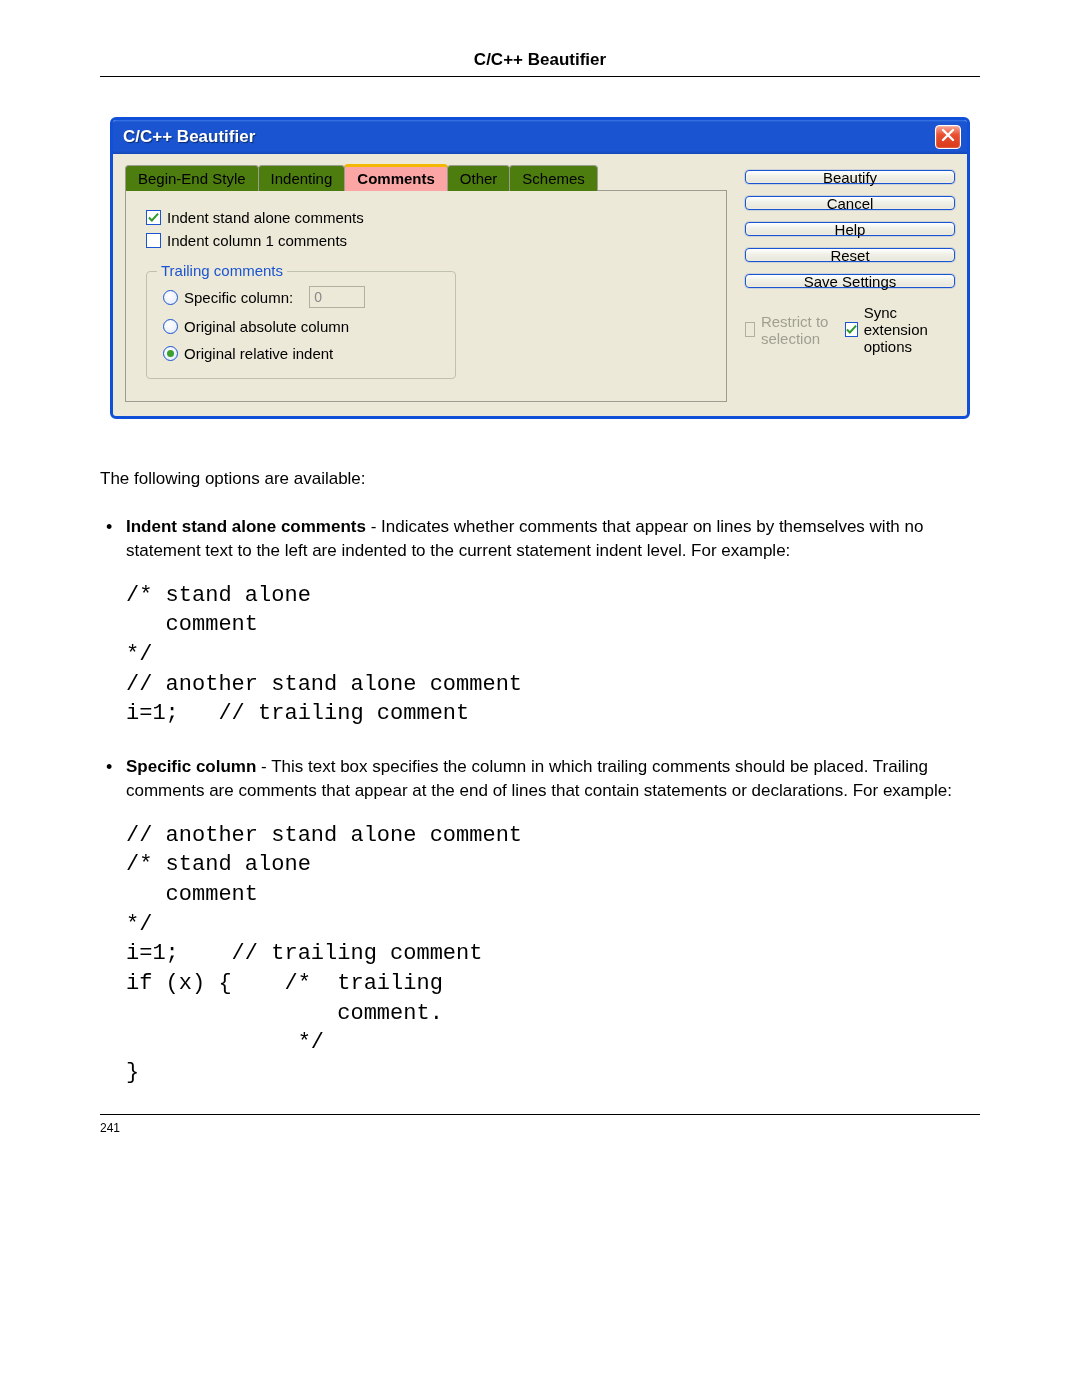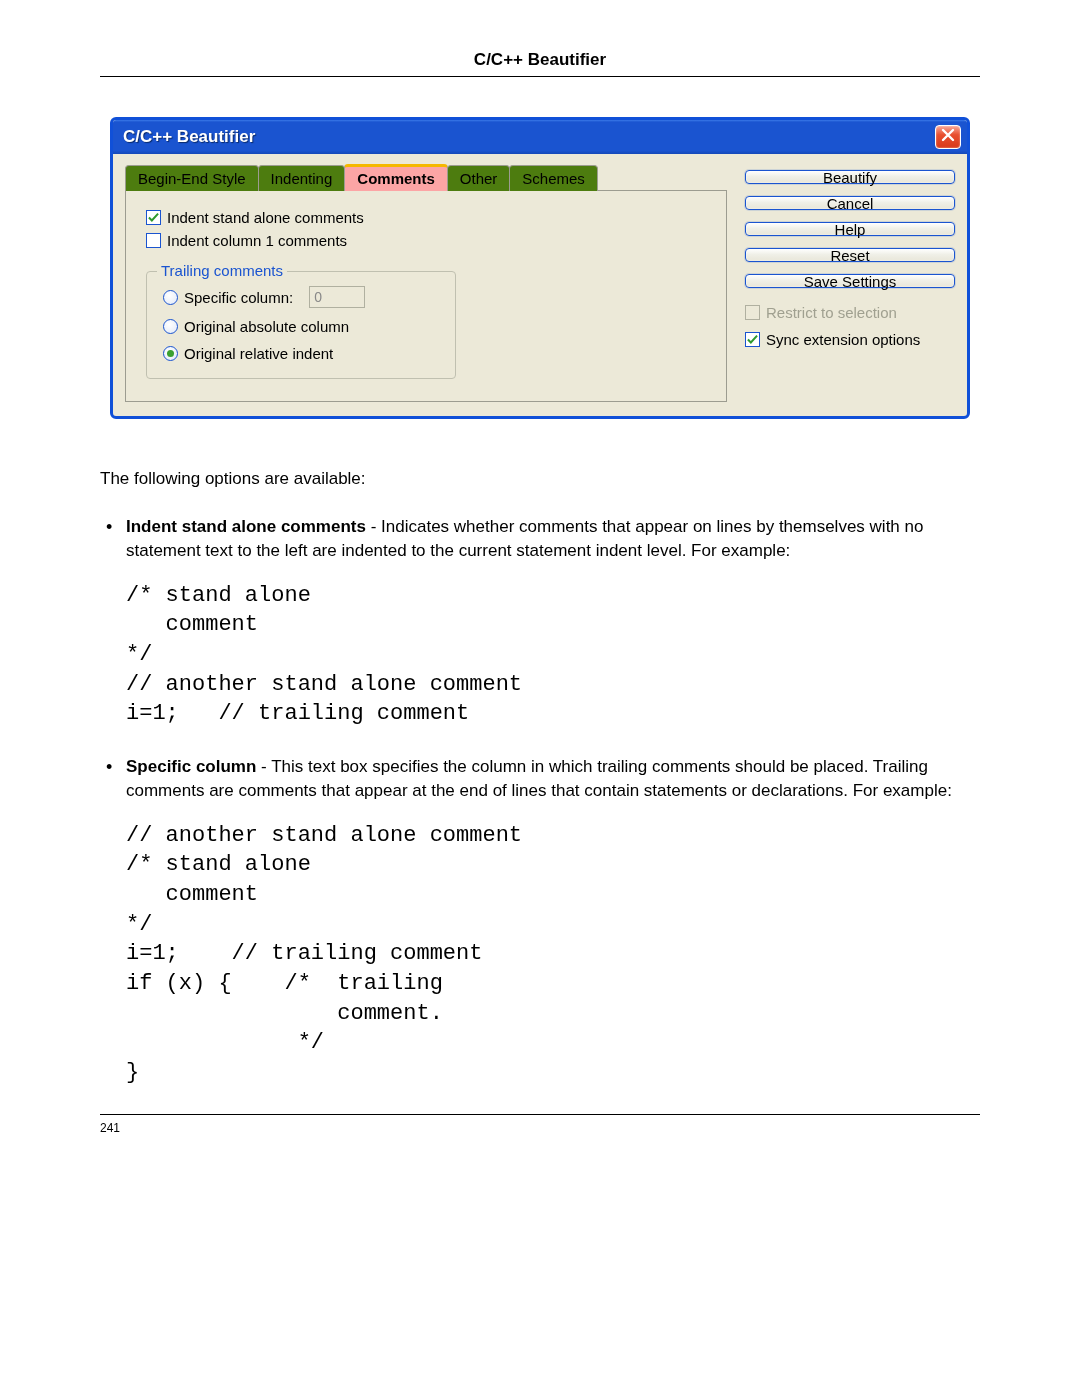--- a/index.html
+++ b/index.html
@@ -196,21 +196,21 @@
     box-shadow: inset 0 0 2px rgba(255,255,255,0.9), 0 0 0 1px rgba(26,84,208,0.15);
     cursor: default;
     display: flex;
     align-items: center;
     justify-content: center;
   }
 
   .bottom-checks {
     margin-top: 4px;
     display: flex;
-    flex-direction: column;
+    flex-direction: row;
     gap: 4px;
   }
   .bottom-checks .label-disabled { color: #a0a090; }
 
   
   .para { font-size: 17px; margin: 0 0 26px 0; }
   ul.options {
     list-style: none;
     padding: 0;
     margin: 0;

